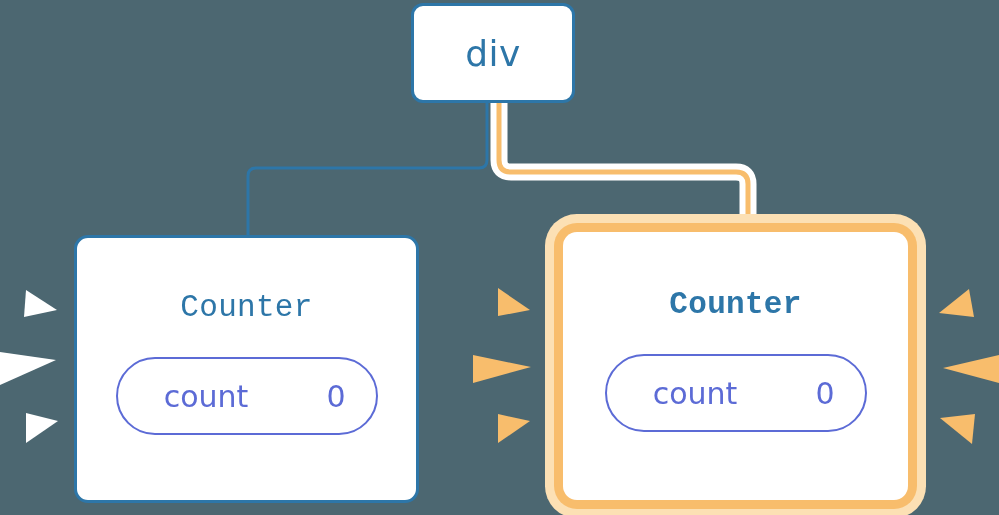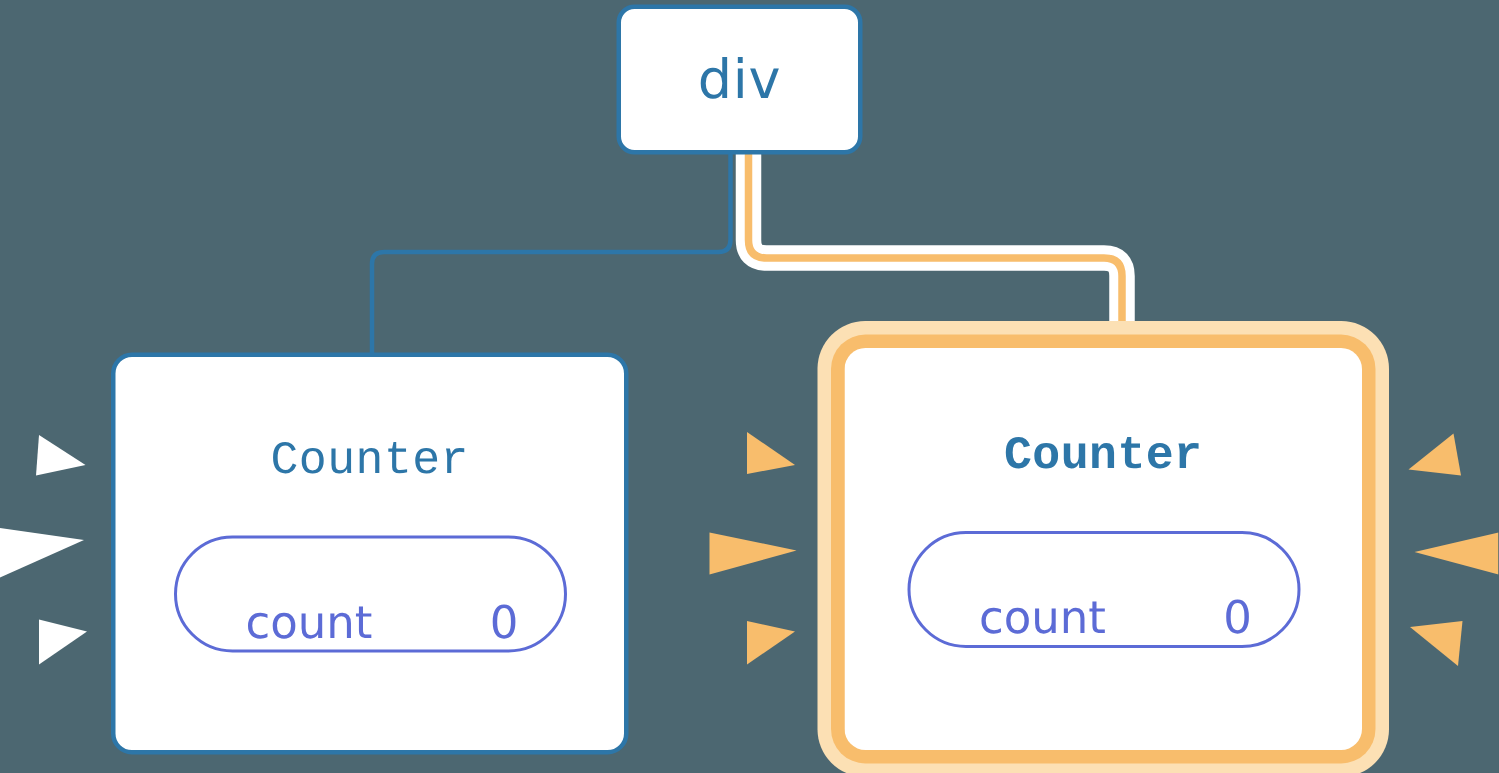--- a/index.html
+++ b/index.html
@@ -109,21 +109,21 @@
   }
 
   
   .state-pill {
     margin-top: 32px;
     height: 78px;
     width: 262px;
     border: 2px solid #5c6bd6;
     border-radius: 39px;
     display: flex;
-    align-items: flex-end;
+    align-items: center;
     box-sizing: border-box;
   }
   .pill-key,
   .pill-val {
     display: flex;
     align-items: center;
     justify-content: center;
     font-size: 30px;
     color: #5c6bd6;
     font-weight: 400;

